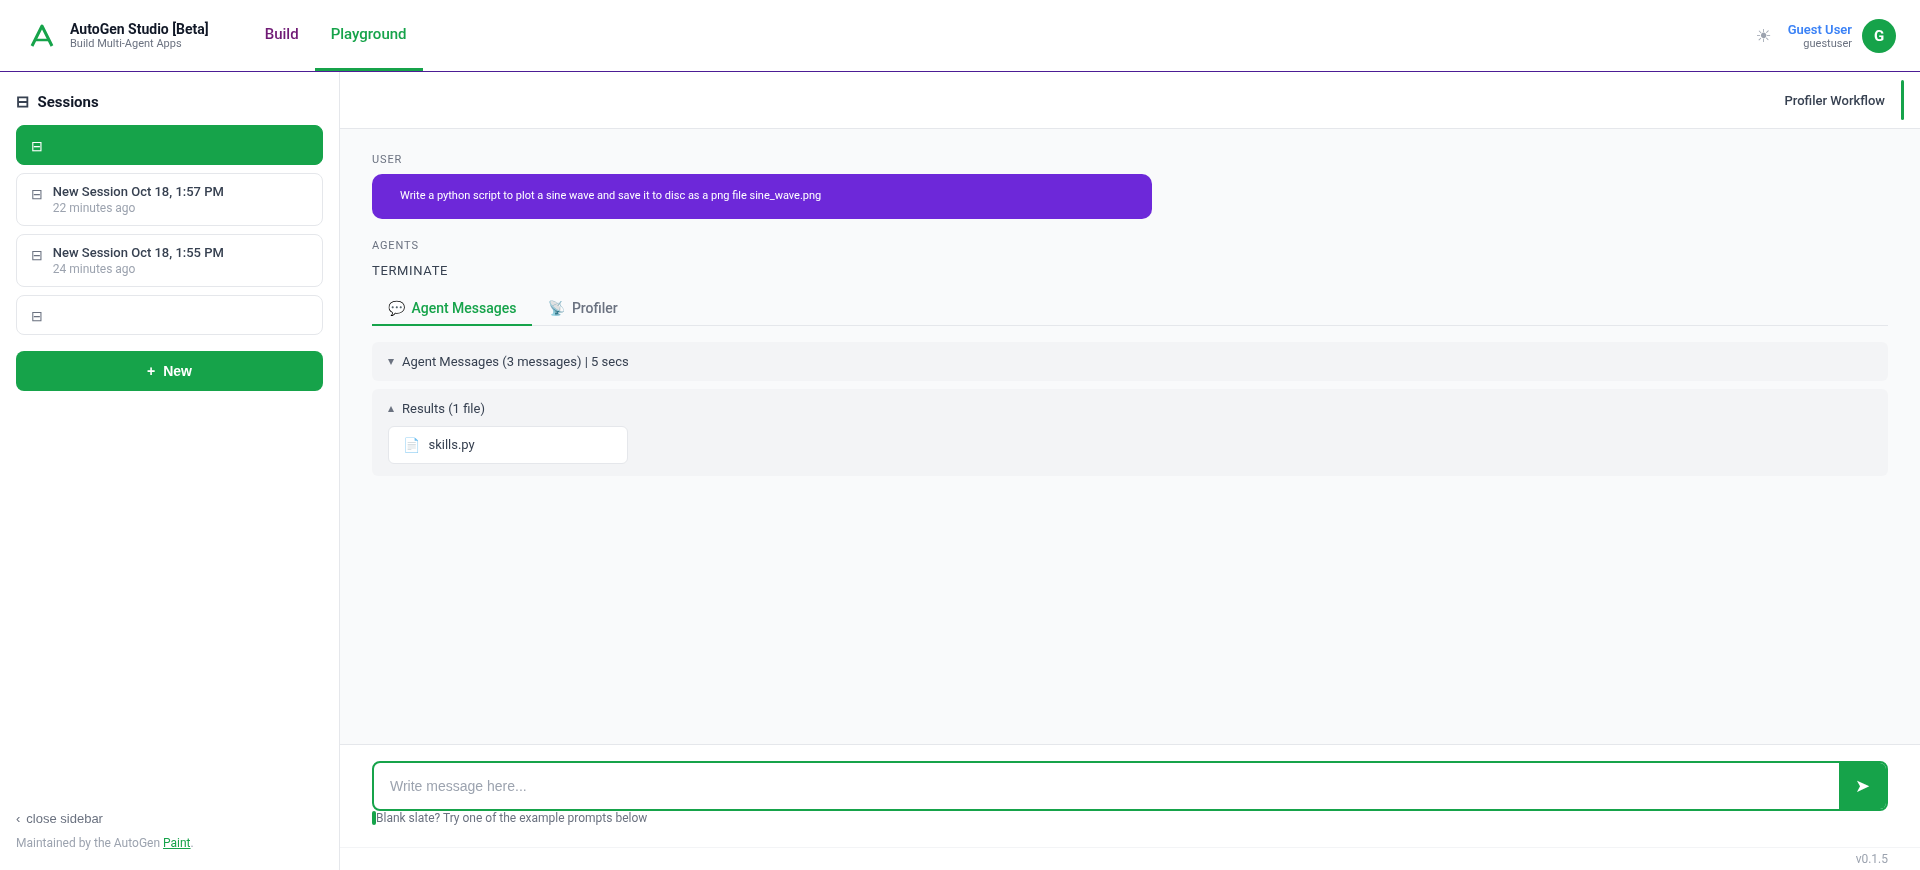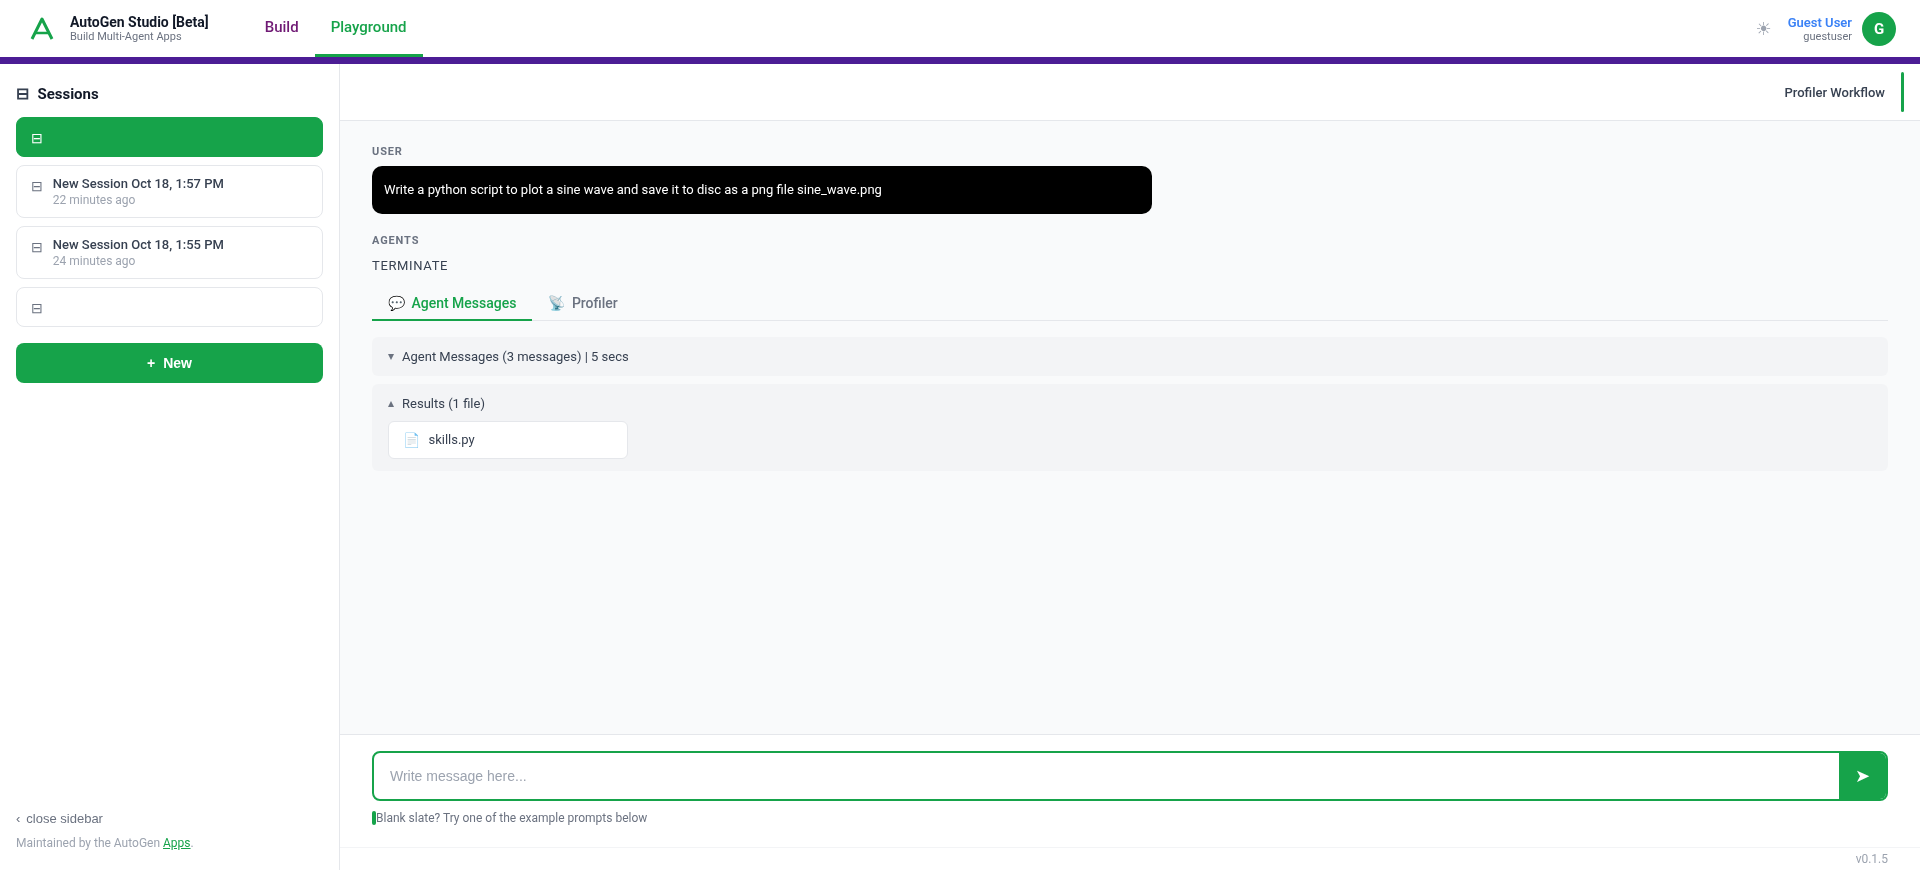--- a/index.html
+++ b/index.html
@@ -10,23 +10,23 @@
       overflow: hidden;
       display: flex;
       flex-direction: column;
     }
 
     
     .header {
       display: flex;
       align-items: center;
       background: #fff;
-      border-bottom: 7px solid #4c1d95;
+      border-bottom: 1px solid #4c1d95;
       padding: 0 24px;
-      height: 64px;
+      height: 72px;
       flex-shrink: 0;
       position: relative;
       z-index: 10;
     }
     .logo-area {
       display: flex;
       align-items: center;
       gap: 10px;
       margin-right: 40px;
     }
@@ -252,31 +252,31 @@
       overflow-y: auto;
       padding: 24px 32px;
     }
 
     
     .message-section {
       margin-bottom: 20px;
     }
     .message-label {
       font-size: 11px;
-      font-weight: 700;
+      font-weight: 400;
       color: #6b7280;
       letter-spacing: 0.08em;
       margin-bottom: 8px;
     }
     .user-bubble {
-      background: #000000;
+      background: #6d28d9;
       color: #fff;
       border-radius: 10px;
-      padding: 14px 12px;
-      font-size: 13px;
+      padding: 14px 28px;
+      font-size: 11px;
       max-width: 780px;
       line-height: 1.5;
     }
 
     
     .agents-section {
       margin-bottom: 16px;
     }
     .terminate-badge {
       display: inline-block;
@@ -369,21 +369,20 @@
       background: #fff;
       border-top: 1px solid #e5e7eb;
     }
     .message-input-wrapper {
       display: flex;
       align-items: center;
       border: 2px solid #16a34a;
       border-radius: 8px;
       background: #fff;
       overflow: hidden;
-      margin-bottom: 10px;
     }
     .message-input {
       flex: 1;
       padding: 14px 16px;
       font-size: 14px;
       color: #374151;
       border: none;
       outline: none;
       background: transparent;
     }
@@ -508,21 +507,21 @@
       <span>+</span>
       <span>New</span>
     </button>
 
     <div class="sidebar-footer">
       <button class="close-sidebar-btn">
         <span>‹</span>
         <span>close sidebar</span>
       </button>
       <div class="maintained-text">
-        <span>Maintained by the AutoGen </span><a>Apps</a><span>.</span>
+        <span>Maintained by the AutoGen </span><a>Paint</a><span>.</span>
       </div>
     </div>
   </aside>
 
   <div class="content-area">
 
     <div class="workflow-bar">
       <span class="workflow-label">Profiler Workflow</span>
       <div class="workflow-divider"></div>
     </div>

